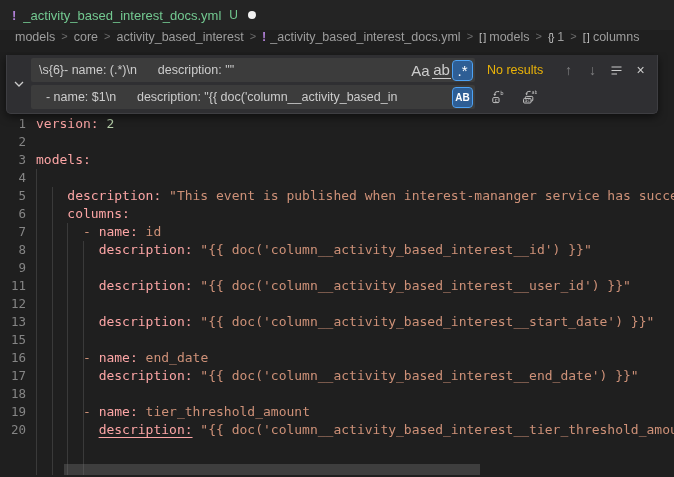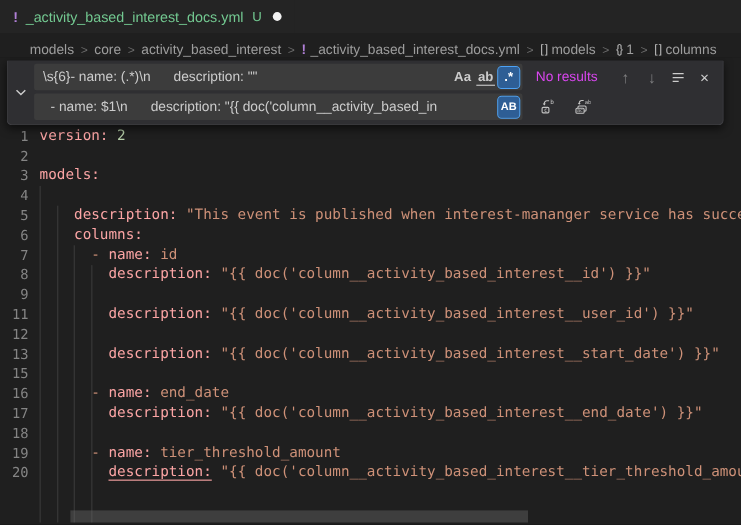--- a/index.html
+++ b/index.html
@@ -8,21 +8,21 @@
 
   
   .tabbar{height:30px;background:#242424;display:flex;align-items:stretch;}
   .tab{display:flex;align-items:center;padding:0 12px;font-size:13px;background:#242424;cursor:pointer;}
   .tab-icon{color:#b180d7;font-weight:bold;margin-right:7px;font-size:13px;}
   .tab-label{color:#73c991;}
   .tab-git{color:#73c991;margin-left:8px;font-size:12px;}
   .tab-dot{width:8px;height:8px;border-radius:50%;background:#f2f2f2;margin-left:10px;}
 
   
-  .breadcrumbs{height:22px;display:flex;align-items:flex-end;padding-left:27px;font-size:12.5px;
+  .breadcrumbs{height:22px;display:flex;align-items:flex-start;padding-left:15px;font-size:12.5px;
                color:#9d9d9d;white-space:nowrap;overflow:hidden;background:#1f1f1f;}
   .bc-item{display:flex;align-items:center;gap:4px;cursor:pointer;flex:none;}
   .bc-sep{margin:0 6px;color:#6e6e6e;font-size:11px;flex:none;}
   .bc-icon{font-size:11px;color:#bdbdbd;letter-spacing:-1px;}
   .bc-icon.file{color:#b180d7;font-weight:bold;font-size:12.5px;letter-spacing:0;}
 
   
   .editor{position:relative;height:425px;overflow:hidden;background:#1f1f1f;}
   .code{position:absolute;left:0;top:0;right:0;bottom:0;padding-top:63px;
         font-family:"DejaVu Sans Mono",monospace;font-size:13px;}
@@ -44,25 +44,25 @@
                background:#2f2f32;border:1px solid #3e3e42;border-top:none;
                border-radius:0 0 5px 5px;box-shadow:0 3px 8px rgba(0,0,0,.55);
                padding:3px 6px 4px 0;box-sizing:border-box;}
   .fw-toggle{width:24px;flex:none;display:flex;align-items:center;justify-content:center;cursor:pointer;}
   .fw-main{flex:1;display:flex;flex-direction:column;gap:3px;min-width:0;}
   .fw-row{display:flex;align-items:center;height:24px;}
   .fw-input{display:flex;align-items:center;background:#3c3c3c;border-radius:2px;height:24px;
             width:444px;flex:none;padding:0 3px 0 8px;box-sizing:border-box;font-size:12.5px;cursor:text;}
   .fw-value{flex:1;white-space:pre;overflow:hidden;color:#cccccc;}
   .fw-opt{min-width:19px;height:19px;display:flex;align-items:center;justify-content:center;
-          border-radius:3px;margin-left:2px;font-size:12px;color:#cccccc;cursor:pointer;flex:none;font-weight:bold;}
+          border-radius:3px;margin-left:2px;font-size:15px;color:#cccccc;cursor:pointer;flex:none;}
   .fw-opt.active{background:#2e5e95;outline:1px solid #4da2f5;color:#ffffff;}
   .ww-inner{border-bottom:1px solid #cccccc;padding:0 1px;}
   .fw-opt.ab{font-size:10px;font-weight:bold;}
-  .fw-results{margin-left:12px;font-size:12.5px;color:#d946ef;white-space:nowrap;}
+  .fw-results{margin-left:12px;font-size:12.5px;color:#eab308;white-space:nowrap;}
   .fw-nav{margin-left:auto;display:flex;align-items:center;gap:3px;}
   .fw-btn{width:21px;height:21px;display:flex;align-items:center;justify-content:center;
           border-radius:4px;color:#cccccc;font-size:14px;cursor:pointer;}
   .fw-btn.dim{opacity:.5;}
   .fw-replace-actions{margin-left:12px;display:flex;gap:10px;align-items:center;}
 </style>
 </head>
 <body>
 
 <div class="screen">

